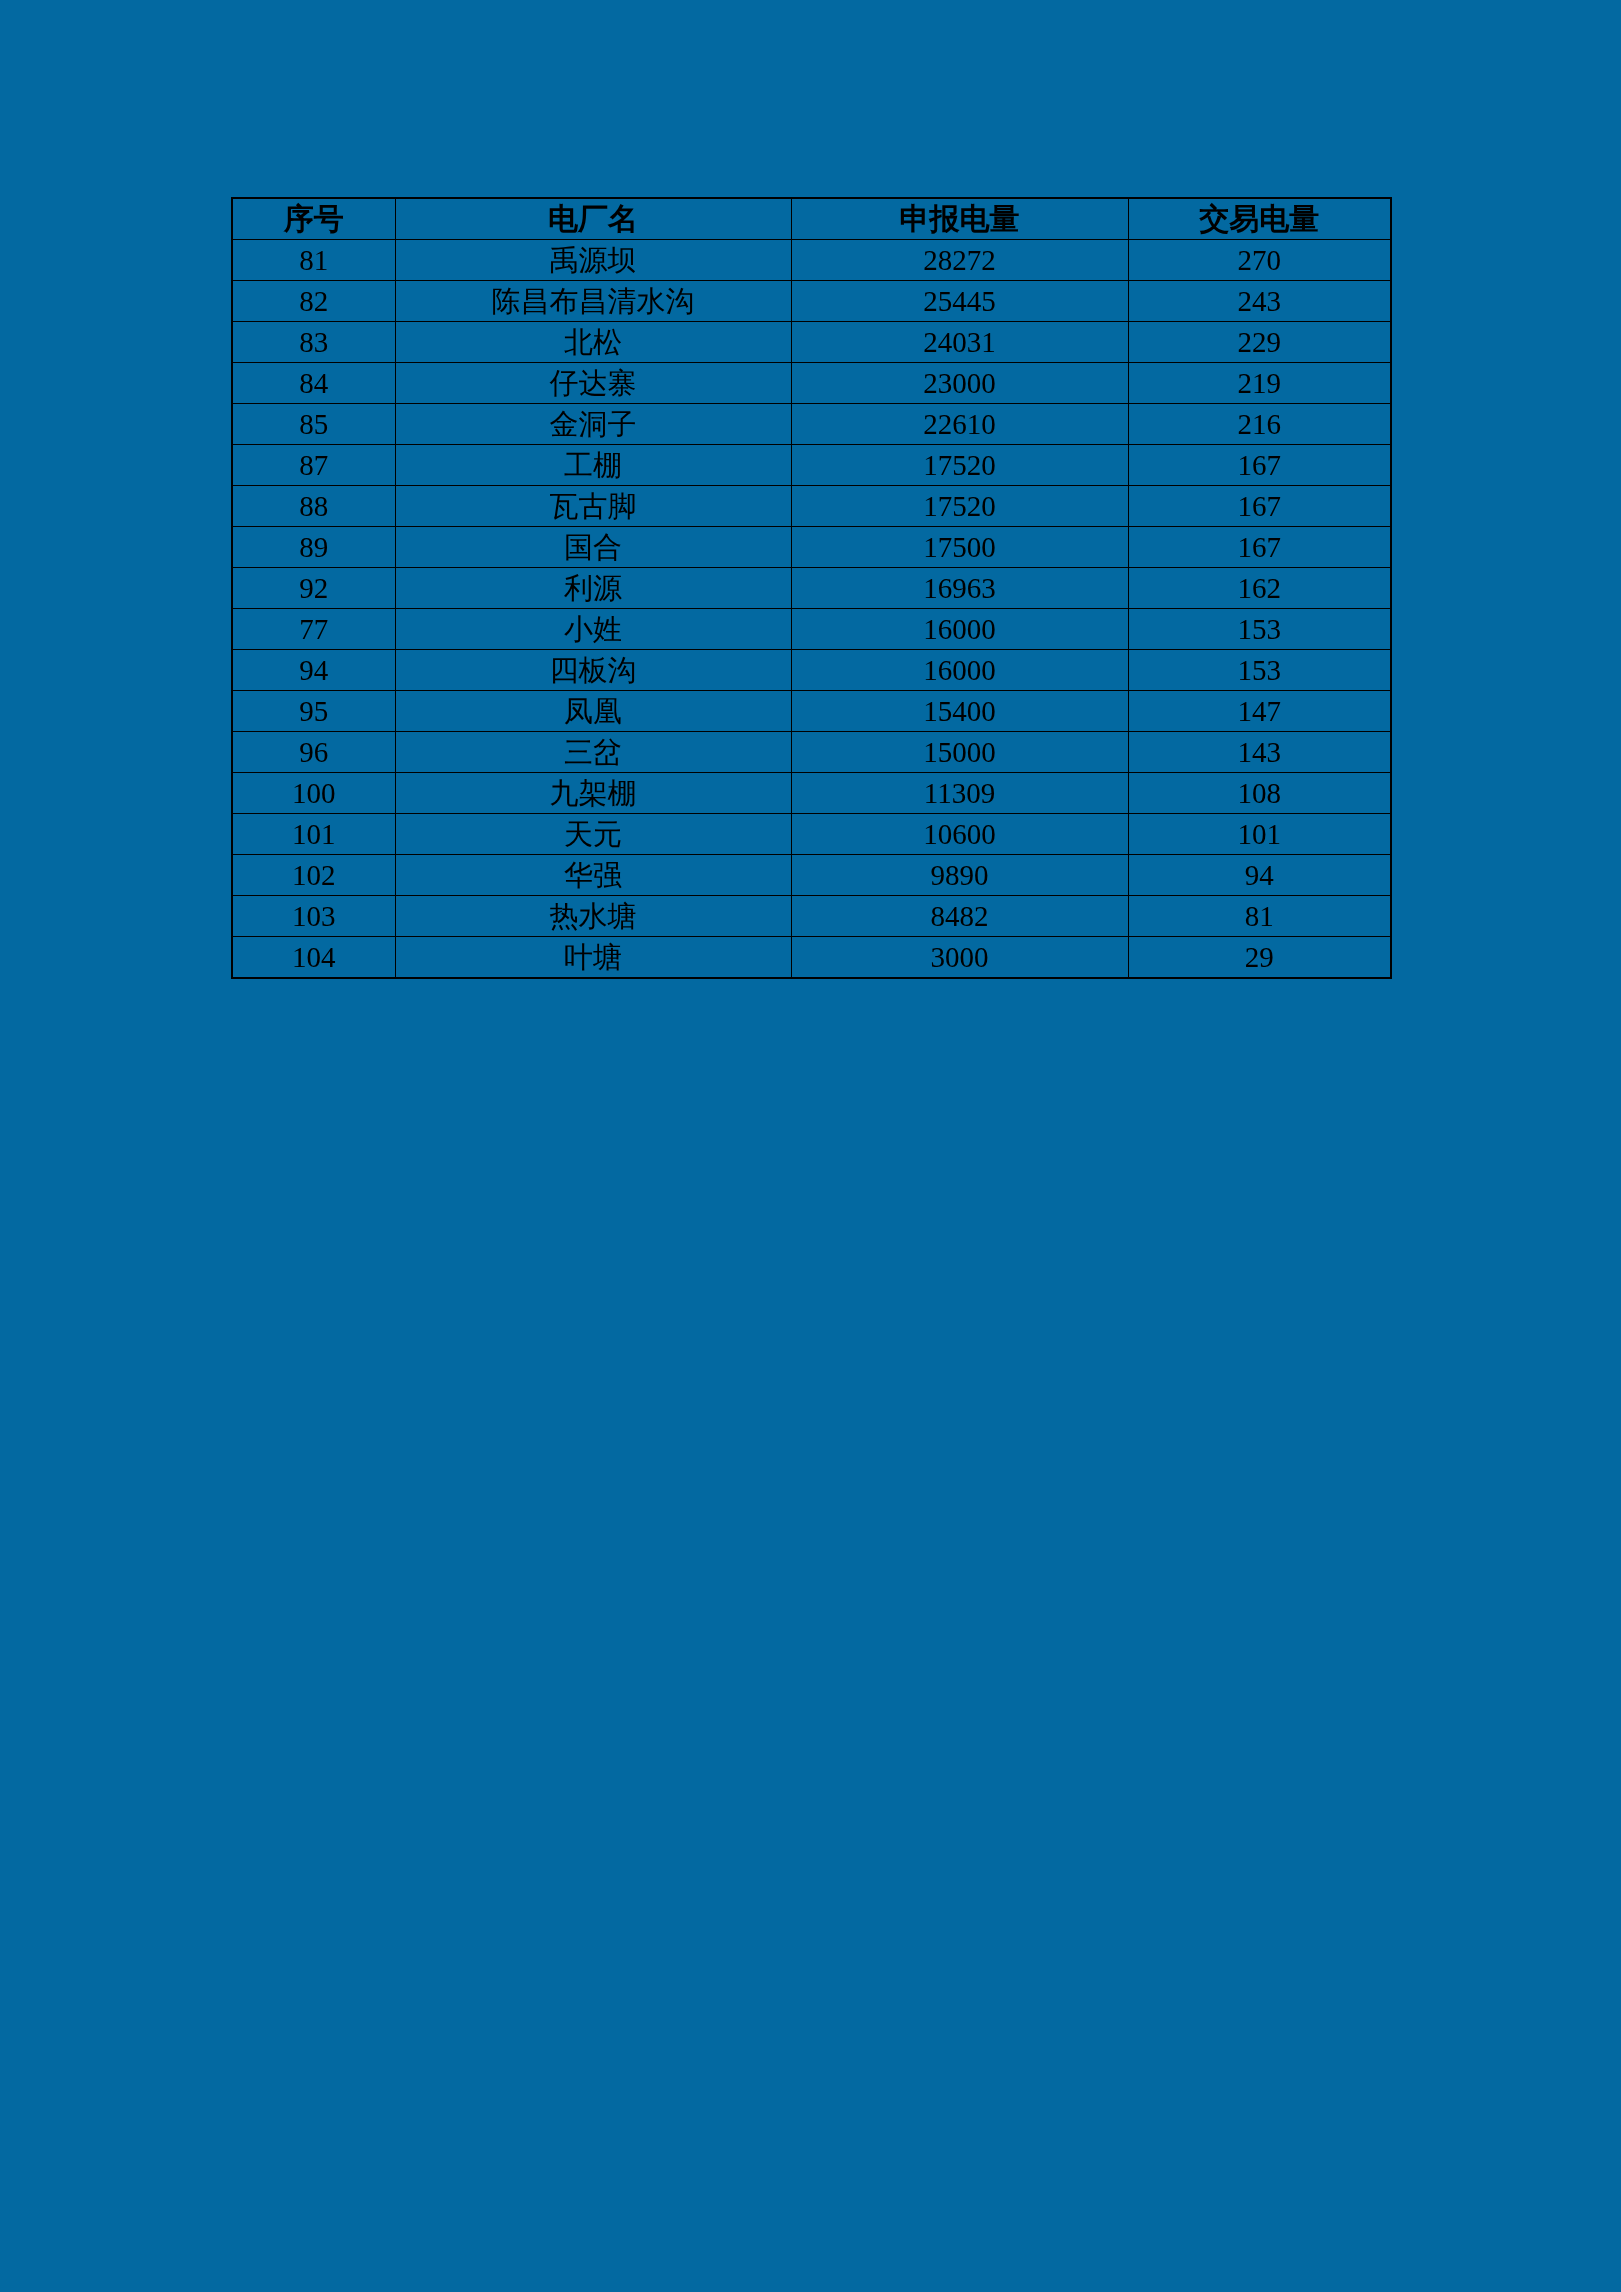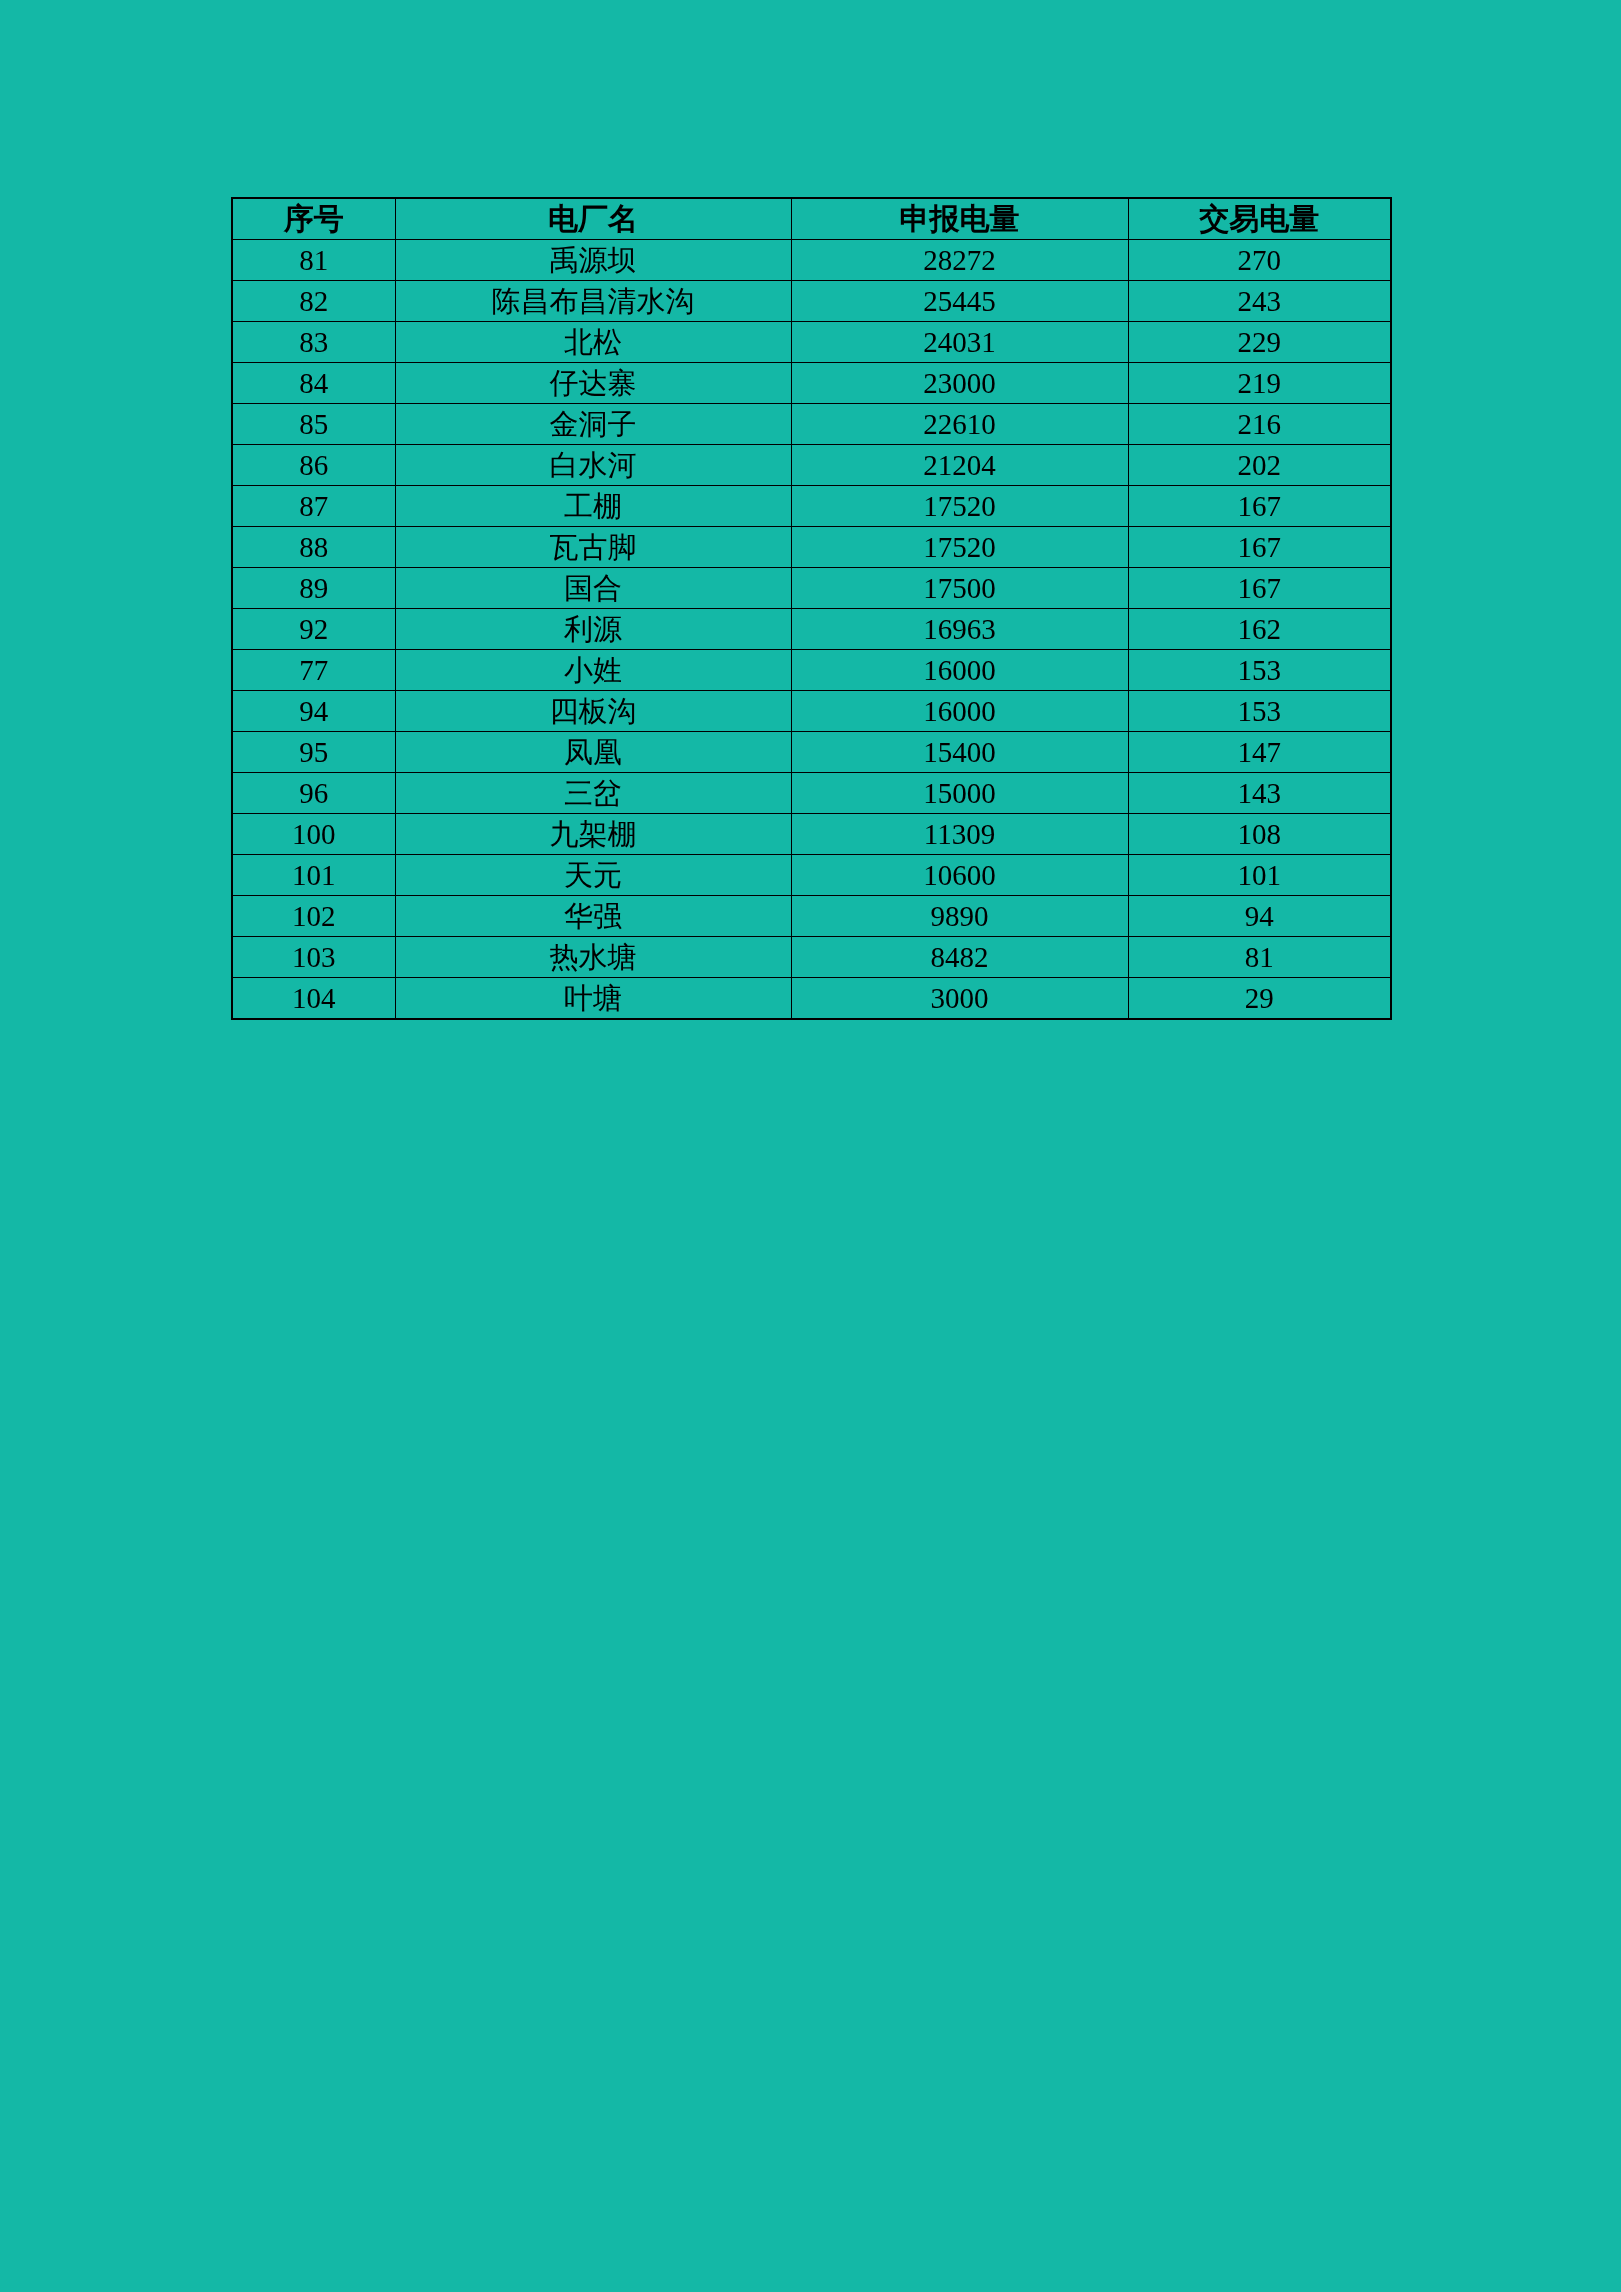--- a/index.html
+++ b/index.html
@@ -12,21 +12,21 @@
     height: 2293px;
     position: relative;
     font-family: "Liberation Serif", "DejaVu Serif", serif;
     color: #000000;
   }
   .page {
     position: absolute;
     left: 0; top: 0;
     width: 1621px;
     height: 2293px;
-    background: #14b8a6;
+    background: #0369a1;
   }
   table.plant-table {
     position: absolute;
     left: 231px;
     top: 197px;
     width: 1159px;
     border-collapse: collapse;
     table-layout: fixed;
     border: 2px solid #000000;
   }
@@ -99,26 +99,20 @@
           <td>23000</td>
           <td>219</td>
         </tr>
         <tr>
           <td>85</td>
           <td>金洞子</td>
           <td>22610</td>
           <td>216</td>
         </tr>
         <tr>
-          <td>86</td>
-          <td>白水河</td>
-          <td>21204</td>
-          <td>202</td>
-        </tr>
-        <tr>
           <td>87</td>
           <td>工棚</td>
           <td>17520</td>
           <td>167</td>
         </tr>
         <tr>
           <td>88</td>
           <td>瓦古脚</td>
           <td>17520</td>
           <td>167</td>

